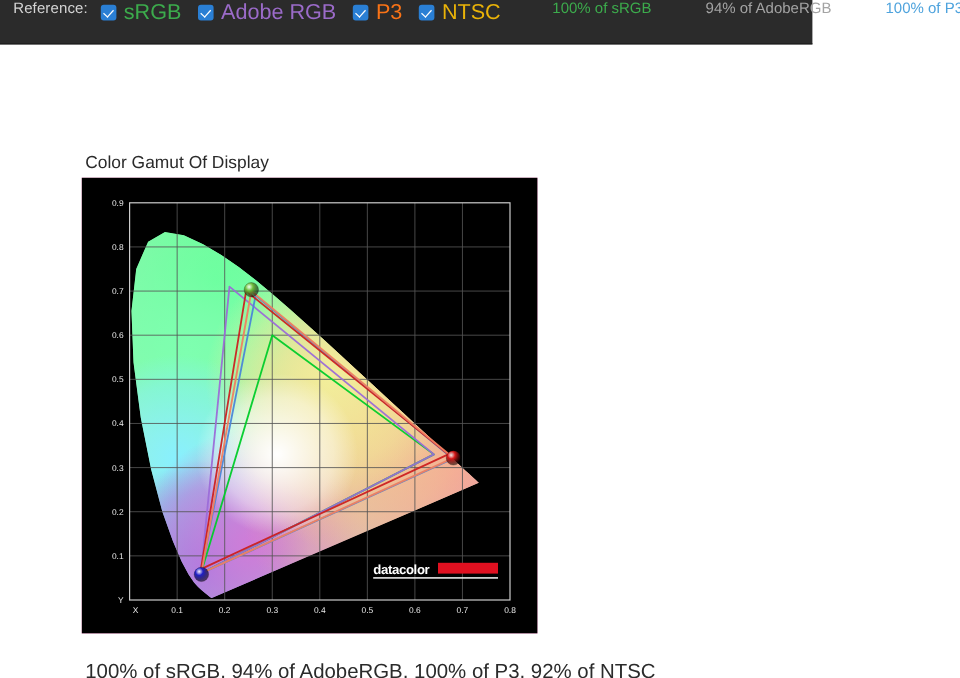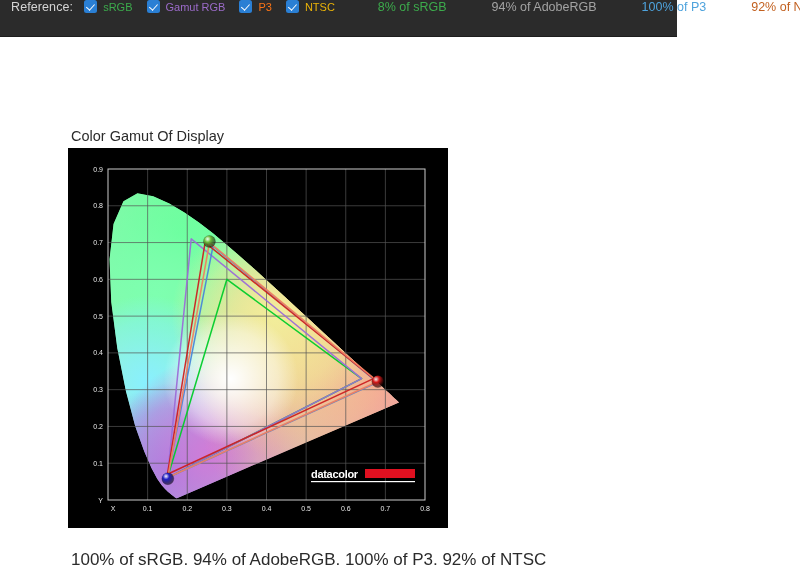--- a/index.html
+++ b/index.html
@@ -41,21 +41,21 @@
   }
   .checkbox::after {
     content: "";
     position: absolute;
     left: 4px; top: 1.5px;
     width: 3.5px; height: 7px;
     border: solid #ffffff;
     border-width: 0 1.7px 1.7px 0;
     transform: rotate(42deg);
   }
-  .ref-name { font-size: 11px; white-space: nowrap; }
+  .ref-name { font-size: 18px; white-space: nowrap; }
 
   .stats-wrap {
     display: flex;
     align-items: center;
     margin-left: 29px;
   }
   .stat-item {
     font-size: 12.5px;
     white-space: nowrap;
     margin-right: 45px;
@@ -99,35 +99,35 @@
 
   <span class="ref-label">Reference:</span>
 
   <div class="ref-group">
     <span class="checkbox"></span>
     <span class="ref-name" style="color:#3cab4c">sRGB</span>
   </div>
 
   <div class="ref-group">
     <span class="checkbox"></span>
-    <span class="ref-name" style="color:#9b6bc9">Gamut RGB</span>
+    <span class="ref-name" style="color:#9b6bc9">Adobe RGB</span>
   </div>
 
   <div class="ref-group">
     <span class="checkbox"></span>
     <span class="ref-name" style="color:#f97316">P3</span>
   </div>
 
   <div class="ref-group">
     <span class="checkbox"></span>
     <span class="ref-name" style="color:#eab308">NTSC</span>
   </div>
 
   <div class="stats-wrap">
-    <span class="stat-item" style="color:#3cab4c">8% of sRGB</span>
+    <span class="stat-item" style="color:#3cab4c">100% of sRGB</span>
     <span class="stat-item" style="color:#a3a3a3">94% of AdobeRGB</span>
     <span class="stat-item" style="color:#4ea3dd">100% of P3</span>
     <span class="stat-item" style="color:#c2601f">92% of NTSC</span>
   </div>
 </div>
 
 <div id="content">
 
   <div id="chart-title">Color Gamut Of Display</div>
 

